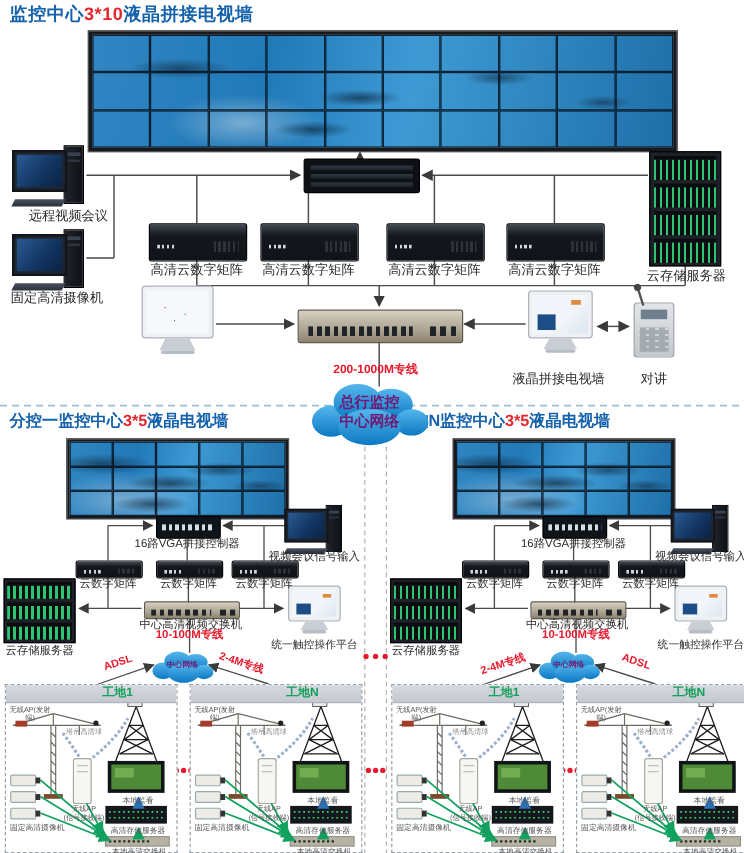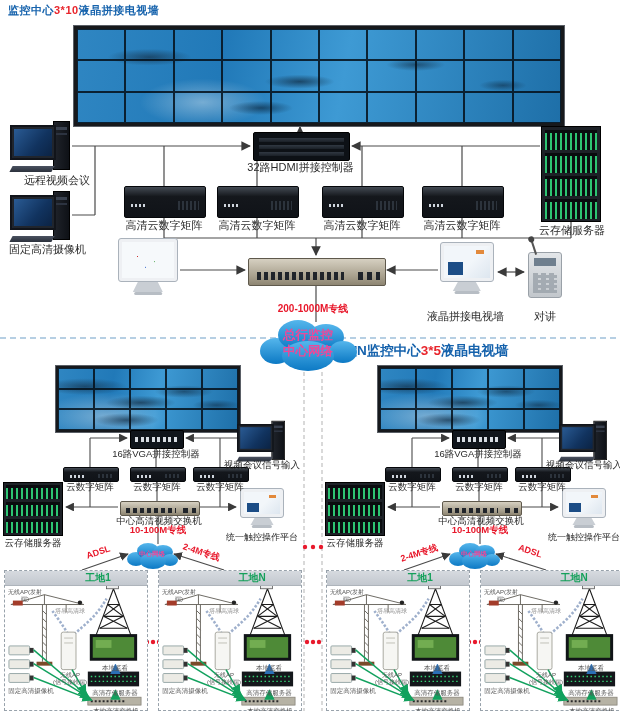--- a/index.html
+++ b/index.html
@@ -3,21 +3,21 @@
 <meta charset="utf-8">
 <style>
   html,body{margin:0;padding:0;background:#fff;}
   #stage{position:relative;width:620px;height:711px;background:#fff;overflow:hidden;
          font-family:"Liberation Sans","DejaVu Sans",sans-serif;}
   svg.lines{position:absolute;left:0;top:0;z-index:1;pointer-events:none;}
   .lbl{position:absolute;z-index:3;font-size:11px;color:#2b2b2b;text-align:center;line-height:1.15;}
   .lbl-sm{position:absolute;z-index:3;font-size:9.5px;color:#2b2b2b;text-align:center;line-height:1.1;}
   .lbl-xs{position:absolute;z-index:3;font-size:6.5px;color:#555;text-align:center;line-height:1.12;}
   .red{color:#e8192c;font-weight:bold;}
-  .sec-title{position:absolute;z-index:4;font-size:11px;font-weight:bold;color:#1562ac;letter-spacing:.5px;}
+  .sec-title{position:absolute;z-index:4;font-size:15px;font-weight:bold;color:#1562ac;letter-spacing:.5px;}
   .sec-title .hl{color:#e8252c;}
   .b-title{position:absolute;z-index:4;font-size:13.5px;font-weight:bold;color:#1562ac;}
   .b-title .hl{color:#e8252c;}
   
   .wall{position:absolute;z-index:2;border:3px solid #17191c;box-shadow:0 0 0 1px #5a5f66;
     background:
       radial-gradient(ellipse 60px 12px at 15% 30%, rgba(18,38,58,.6), transparent 70%),
       radial-gradient(ellipse 50px 10px at 46% 56%, rgba(12,32,52,.65), transparent 70%),
       radial-gradient(ellipse 42px 9px at 70% 38%, rgba(12,32,52,.55), transparent 70%),
       radial-gradient(ellipse 46px 10px at 38% 84%, rgba(8,28,48,.6), transparent 70%),
@@ -64,21 +64,21 @@
   .imac .st{position:absolute;left:50%;transform:translateX(-50%);width:34%;border-style:solid;border-color:transparent transparent #c9ced4 transparent;}
   .imac .bs{position:absolute;left:50%;transform:translateX(-50%);width:46%;height:3px;background:#b7bdc4;border-radius:2px;}
   
   .icom{position:absolute;z-index:2;background:linear-gradient(#e3e6e9,#c2c7cc);border:1px solid #9aa1a8;border-radius:3px;}
   .icom .mic{position:absolute;left:4px;top:-12px;width:2px;height:14px;background:#555;transform:rotate(-18deg);}
   .icom .mic:before{content:"";position:absolute;left:-2px;top:-5px;width:6px;height:6px;border-radius:50%;background:#444;}
   .icom .pad{position:absolute;left:4px;right:4px;bottom:4px;height:45%;background:repeating-linear-gradient(0deg,#9aa2aa 0 3px,transparent 3px 5px),repeating-linear-gradient(90deg,#9aa2aa 0 5px,transparent 5px 8px);opacity:.8;}
   .icom .scr{position:absolute;left:5px;top:5px;right:5px;height:8px;background:#6f7f8e;}
   
   .cloud{position:absolute;z-index:5;}
-  .cloud .txt{position:absolute;left:0;right:0;text-align:center;color:#ec4899;font-weight:bold;z-index:2;}
+  .cloud .txt{position:absolute;left:0;right:0;text-align:center;color:#701a75;font-weight:bold;z-index:2;}
   
   .branch{position:absolute;top:340px;width:305px;height:371px;z-index:2;}
   
   .site-panel{position:absolute;width:144px;height:141px;border:1px dashed #98a2ab;background:#fff;box-sizing:border-box;z-index:3;}
   .site-hd{position:absolute;left:0;top:0;right:0;height:14px;background:linear-gradient(#d6dadf,#c3c8cf);border-bottom:1px solid #aeb4bb;
            font-size:10px;font-weight:bold;color:#14a05a;text-align:center;line-height:14px;z-index:2;padding-left:44px;}
   .site-panel svg{position:absolute;inset:0;z-index:1;}
   .site-panel .lbl-xs{z-index:4;}
   .diag{position:absolute;z-index:4;font-size:9px;font-weight:bold;color:#e8192c;white-space:nowrap;}
 </style>
@@ -191,21 +191,20 @@
       </span>
       <span class="kb"></span>
   </div>
   <div class="lbl" style="left:0;top:243px;width:95px;">固定高清摄像机</div>
 
   <div class="ctrl" style="left:253px;top:132px;width:95px;height:27px;">
     <i style="top:5px;"></i>
       <i style="top:12px;"></i>
       <i style="top:19px;"></i>
   </div>
-  <div class="lbl" style="left:228px;top:161px;width:145px;">32路HDMI拼接控制器</div>
 
   <div class="rack" style="left:124px;top:186px;width:80px;height:30px;"></div>
   <div class="rack" style="left:217px;top:186px;width:80px;height:30px;"></div>
   <div class="rack" style="left:322px;top:186px;width:80px;height:30px;"></div>
   <div class="rack" style="left:422px;top:186px;width:80px;height:30px;"></div>
   <div class="lbl" style="left:119px;top:219px;width:90px;">高清云数字矩阵</div>
   <div class="lbl" style="left:212px;top:219px;width:90px;">高清云数字矩阵</div>
   <div class="lbl" style="left:317px;top:219px;width:90px;">高清云数字矩阵</div>
   <div class="lbl" style="left:417px;top:219px;width:90px;">高清云数字矩阵</div>
 
@@ -255,20 +254,23 @@
         <ellipse cx="68" cy="23" rx="18" ry="13"></ellipse>
           <ellipse cx="85" cy="38" rx="14" ry="11"></ellipse>
         <ellipse cx="50" cy="42" rx="26" ry="15"></ellipse>
       </g>
     </svg>
     <div class="txt" style="top:13px;font-size:12.5px;">总行监控</div>
     <div class="txt" style="top:29px;font-size:12.5px;">中心网络</div>
   </div>
 
   <div class="branch" style="left:0;">
+    <div class="b-title" style="left:8px;top:2px;">
+      <span>分控一监控中心</span><span class="hl">3*5</span><span>液晶电视墙</span>
+    </div>
     <svg class="lines" width="305" height="371" viewBox="0 0 305 371">
       <g stroke="#4a4a4a" stroke-width="1.1" fill="none">
         <path d="M152,96 V92" marker-end="url(#ar)"></path>
         <path d="M90,98 H127" marker-end="url(#ar)"></path>
         <path d="M90,98 V127"></path>
         <path d="M264,110 V98 H186" marker-end="url(#ar)"></path>
         <path d="M220,98 V127"></path>
         <path d="M156,107 V127"></path>
         <path d="M90,140 V167 M157,140 V163 M220,140 V167"></path>
         <path d="M118,167 H66" marker-end="url(#ar)"></path>

